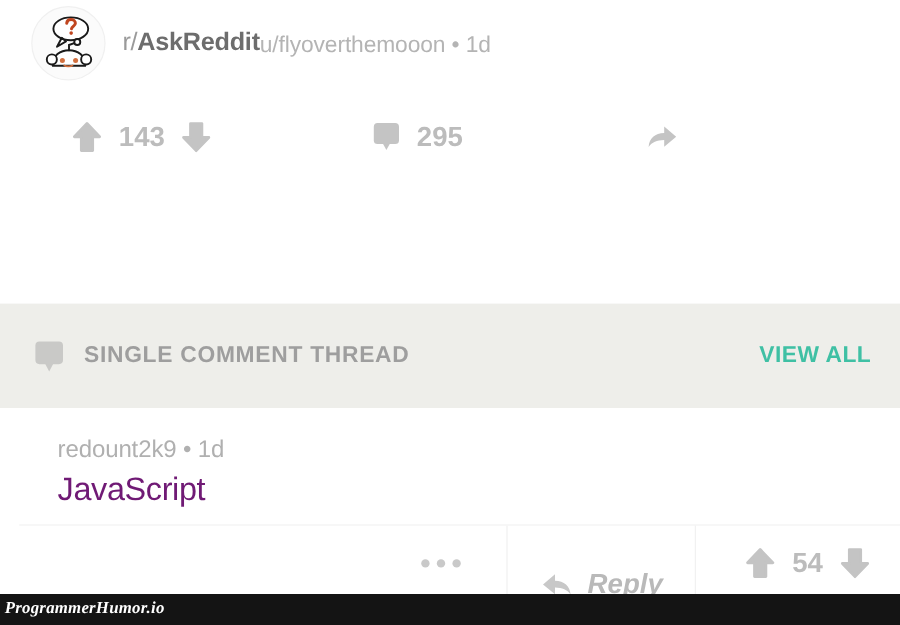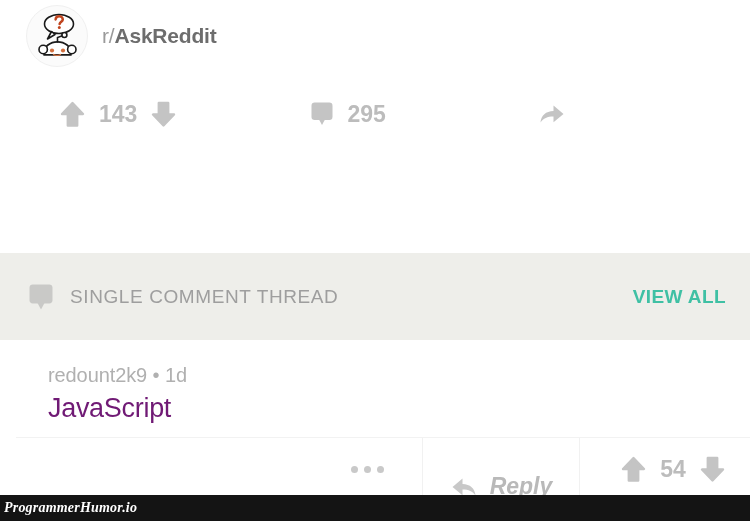--- a/index.html
+++ b/index.html
@@ -141,21 +141,21 @@
     box-sizing: border-box;
   }
   .banner-left {
     display: flex;
     align-items: center;
     margin-left: 28px;
   }
   .banner-label {
     margin-left: 16px;
     font-size: 19px;
-    font-weight: normal;
+    font-weight: bold;
     letter-spacing: 0.6px;
     color: #9e9e9e;
   }
   .banner-viewall {
     margin-left: auto;
     margin-right: 24px;
     font-size: 19px;
     font-weight: bold;
     letter-spacing: 0.4px;
     color: #3fc0a4;
@@ -308,20 +308,21 @@
           <ellipse cx="33" cy="41.5" rx="2.1" ry="2.1" fill="#d2703f"></ellipse>
 
           <path d="M23.5 45.5c1.2 1.1 5.8 1.1 7 0" fill="none" stroke="#d2703f" stroke-width="1.3" stroke-linecap="round"></path>
         </svg>
       </div>
 
       <div class="header-text">
         <div class="sub-line">
           <span>r/</span><span class="sub-name">AskReddit</span>
         </div>
+        <div class="user-line">u/flyoverthemooon • 1d</div>
       </div>
     </div>
 
 
     <div class="post-actions">
 
       <div class="vote-group">
         <span>
           <svg width="25" height="27" viewBox="0 0 25 27" aria-hidden="true">
             <path d="M12.5 2 L23 13 L17.2 13 L17.2 24.5 L7.8 24.5 L7.8 13 L2 13 Z" fill="#c4c4c4" stroke="#c4c4c4" stroke-width="2.4" stroke-linejoin="round"></path>

